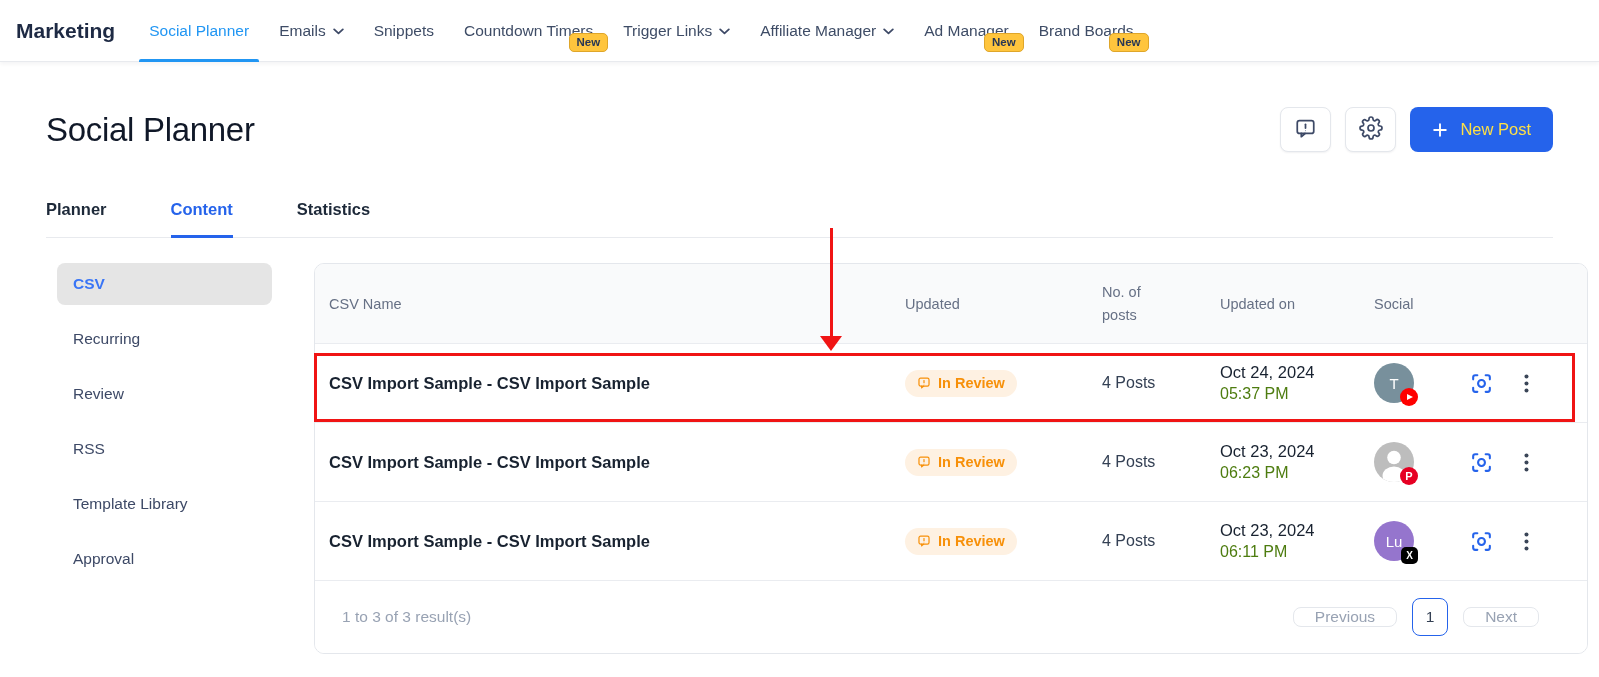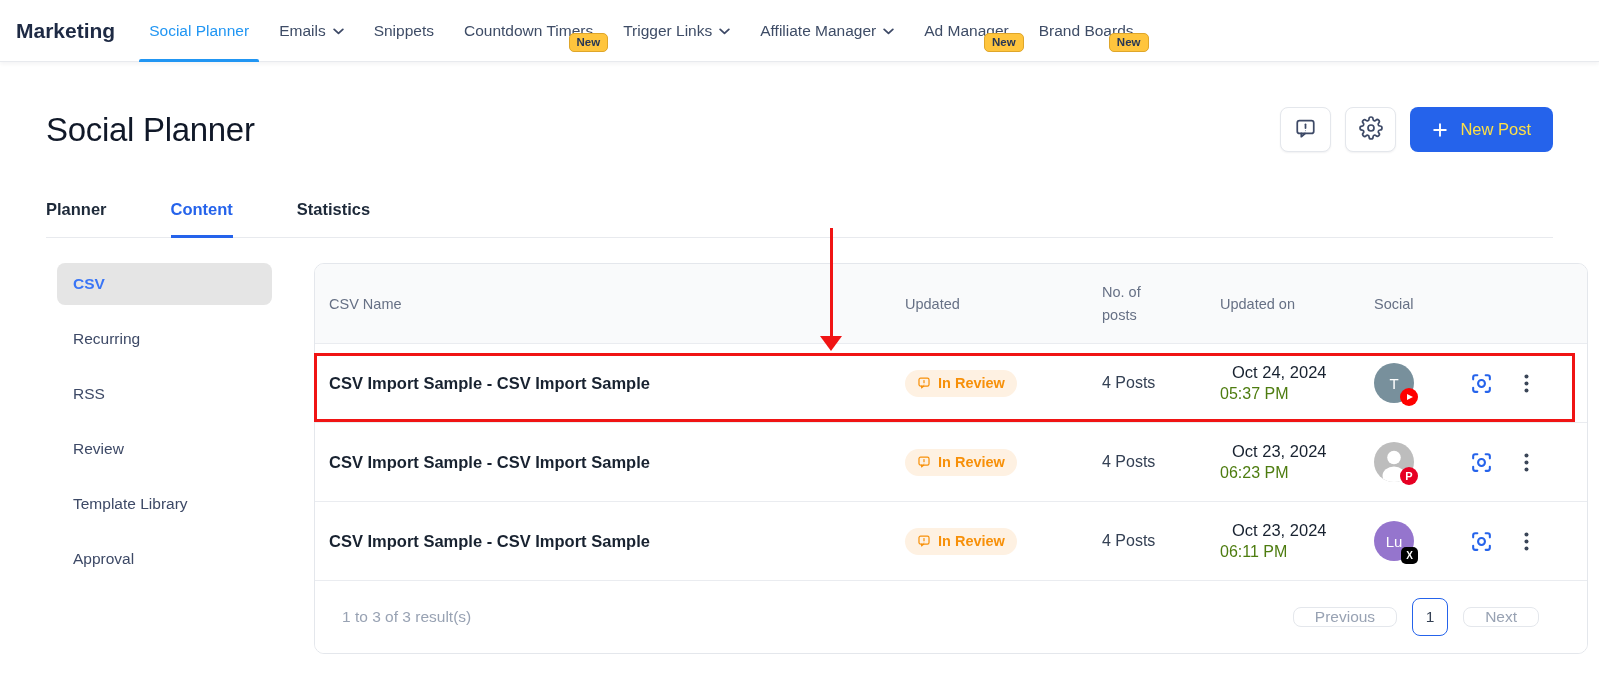--- a/index.html
+++ b/index.html
@@ -73,21 +73,21 @@
   .th { font-size:14.5px; color:#667085; font-weight:400; }
   .th .wrap { display:inline-block; max-width:56px; line-height:1.55; }
   .tbody-row { height:79px; border-bottom:1px solid #EAECF0; cursor:pointer; background:#fff; }
   .cell-name { font-size:16.5px; color:#182230;font-weight:bold; }
   .status-badge {
     display:inline-flex; align-items:center; gap:7px;
     background:#FEF1E2; color:#F79009; font-size:14.5px; font-weight:700;
     padding:5px 12px 6px; border-radius:16px;
   }
   .cell-posts { font-size:16px; color:#344054; }
-  .cell-date div:first-child { font-size:16.5px; color:#182230; margin-bottom:3px;margin-left:12px; }
+  .cell-date div:first-child { font-size:16.5px; color:#182230; margin-bottom:3px; }
   .cell-date div:last-child { font-size:16px; color:#4d7c0f; }
 
   .avatar {
     width:40px; height:40px; border-radius:50%; position:relative;
     display:flex; align-items:center; justify-content:center;
     color:#fff; font-size:15px; font-weight:500;
   }
   .avatar .photo { position:absolute; inset:0; border-radius:50%; overflow:hidden; display:flex; }
   .net-badge {
     position:absolute; right:-4px; bottom:-3px; width:18px; height:18px; border-radius:50%;
@@ -214,22 +214,22 @@
   <div class="tab">Planner</div>
   <div class="tab active">Content</div>
   <div class="tab">Statistics</div>
 </div>
 
 <div class="main">
 
   <aside class="side">
     <div class="side-item active">CSV</div>
     <div class="side-item">Recurring</div>
+    <div class="side-item">Review</div>
     <div class="side-item">RSS</div>
-    <div class="side-item">Review</div>
     <div class="side-item">Template Library</div>
     <div class="side-item">Approval</div>
   </aside>
 
   <section class="card">
 
     <div class="trow thead">
       <div class="th">CSV Name</div>
       <div class="th">Updated</div>
       <div class="th"><span class="wrap">No. of posts</span></div>

